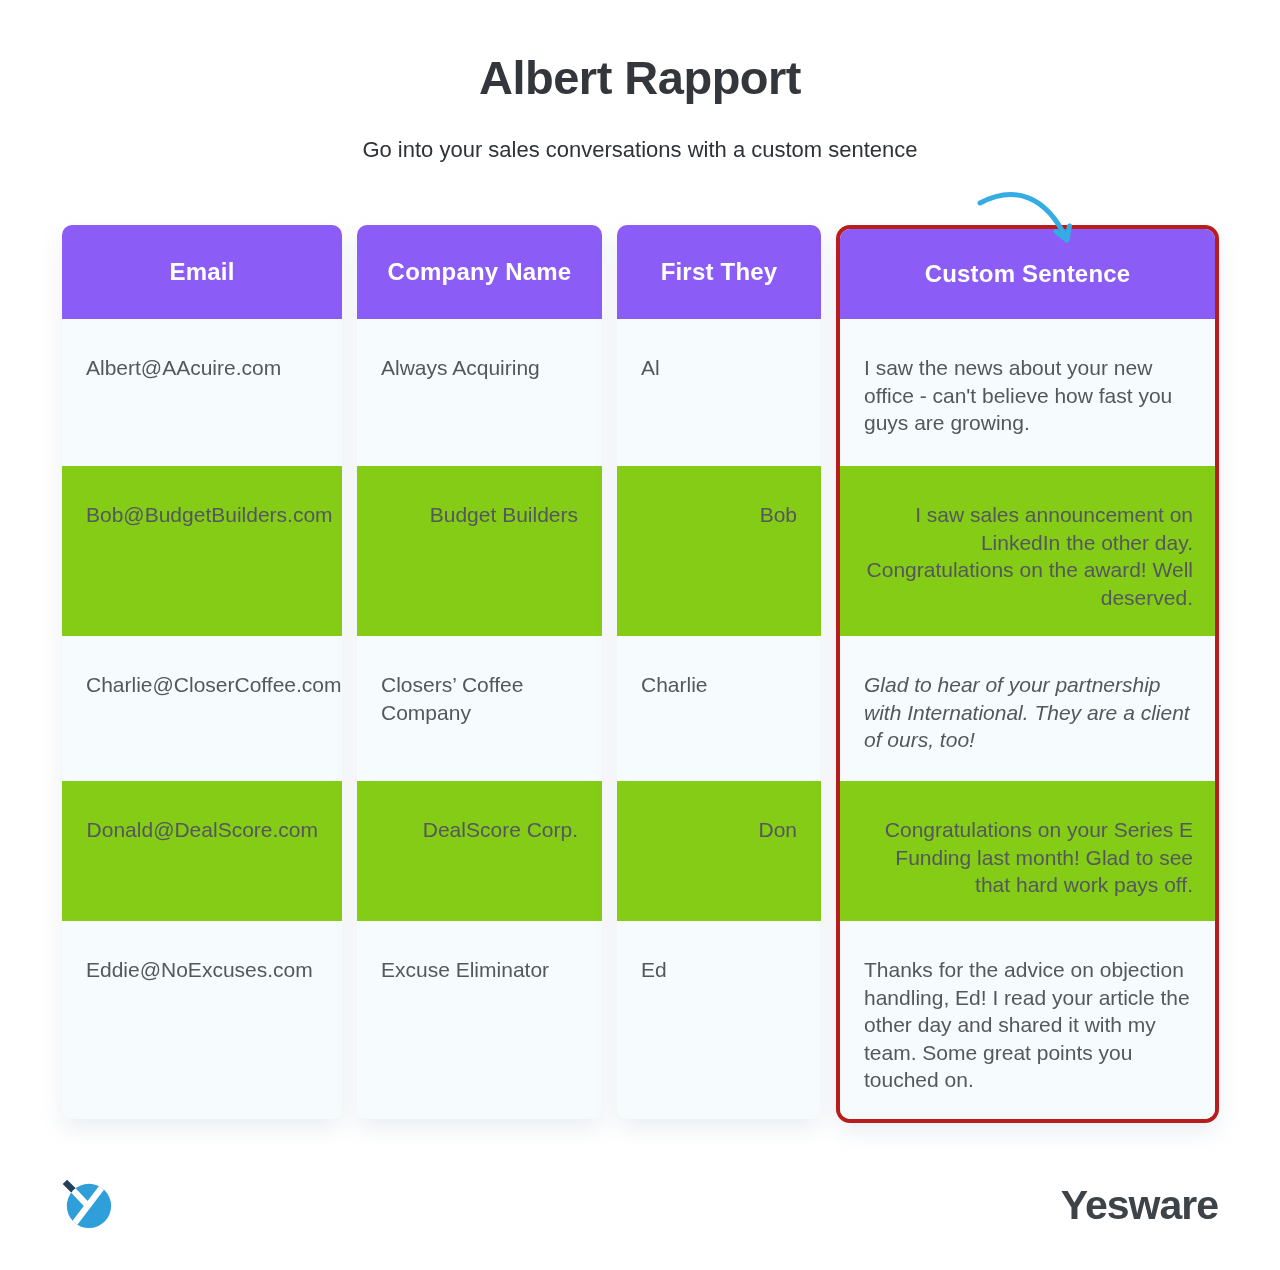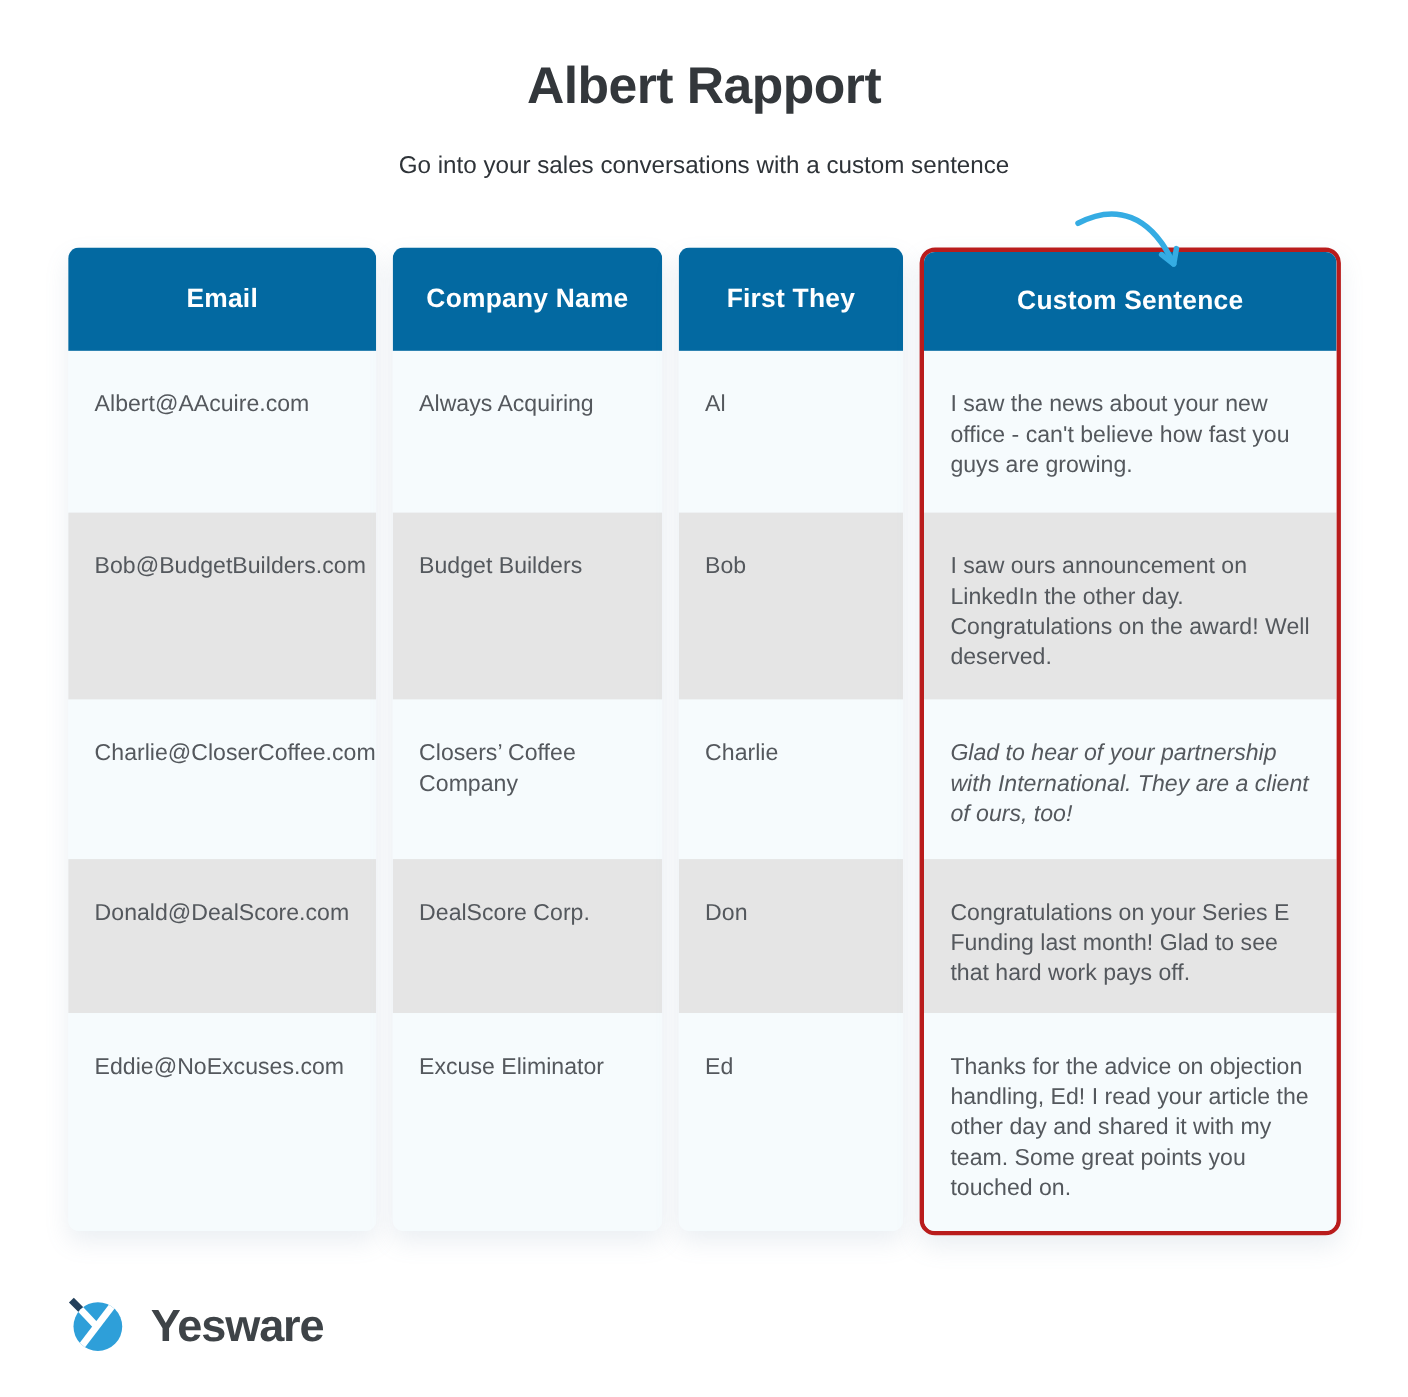--- a/index.html
+++ b/index.html
@@ -38,45 +38,45 @@
     align-items: start;
   }
   .col {
     border-radius: 10px;
     box-shadow: 0 10px 22px rgba(110, 145, 170, 0.14);
     overflow: hidden;
     background: #f6fbfd;
   }
   .col-header {
     height: 94px;
-    background: #0369a1;
+    background: #8b5cf6;
     color: #ffffff;
     font-size: 24px;
     font-weight: 700;
     display: flex;
     align-items: center;
     justify-content: center;
     letter-spacing: 0.2px;
   }
   .custom-col {
     border: 4px solid #b91c1c;
     border-radius: 14px;
   }
   .custom-col .col-header { height: 90px; }
   .cell { padding: 35px 24px 0 24px; font-size: 21px; line-height: 27.5px; }
   .cell.odd  { background: #f6fbfd; }
-  .cell.even { background: #e5e5e5; }
+  .cell.even { background: #84cc16; text-align: right; }
   .custom-col .cell { padding-right: 22px; }
 
   
   .footer {
     margin-top: 56px;
     display: flex;
     align-items: center;
-    justify-content: flex-start;
+    justify-content: space-between;
     gap: 23px;
   }
   .brand-name {
     font-size: 41px;
     font-weight: 700;
     color: #3e4347;
     letter-spacing: -1px;
   }
 </style>
 </head>
@@ -128,21 +128,21 @@
           <div class="cell odd" style="height: 145px;">Charlie</div>
           <div class="cell even" style="height: 140px;">Don</div>
           <div class="cell odd" style="height: 198px;">Ed</div>
         </div>
     </div>
 
     <div class="col custom-col">
       <div class="col-header">Custom Sentence</div>
       <div class="col-body" id="col-custom">
           <div class="cell odd" style="height: 147px;">I saw the news about your new office - can't believe how fast you guys are growing.</div>
-          <div class="cell even" style="height: 170px;">I saw ours announcement on LinkedIn the other day. Congratulations on the award! Well deserved.</div>
+          <div class="cell even" style="height: 170px;">I saw sales announcement on LinkedIn the other day. Congratulations on the award! Well deserved.</div>
           <div class="cell odd" style="height: 145px; font-style: italic;">Glad to hear of your partnership with International. They are a client of ours, too!</div>
           <div class="cell even" style="height: 140px;">Congratulations on your Series E Funding last month! Glad to see that hard work pays off.</div>
           <div class="cell odd" style="height: 198px;">Thanks for the advice on objection handling, Ed! I read your article the other day and shared it with my team. Some great points you touched on.</div>
         </div>
     </div>
 
   </div>
 
   <div class="footer">
     <span style="display:inline-flex;">

